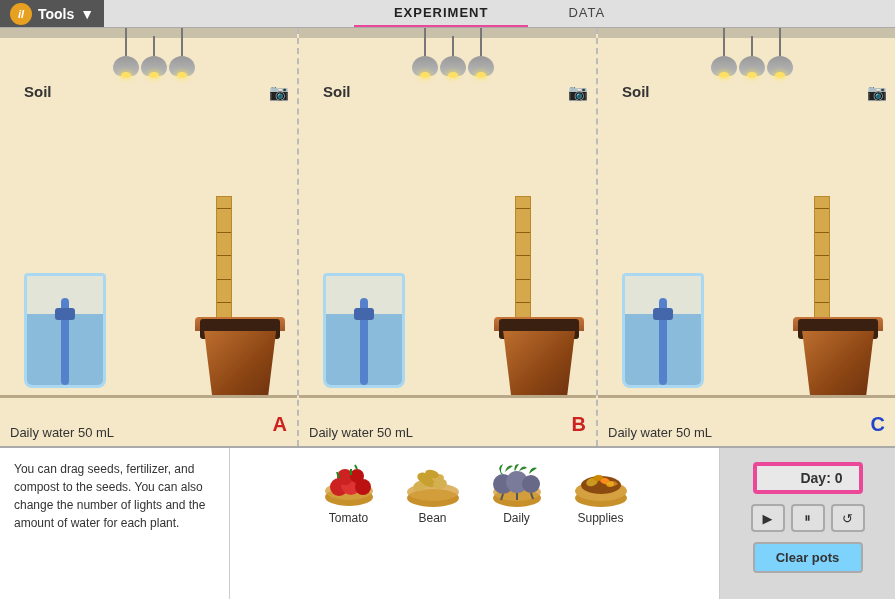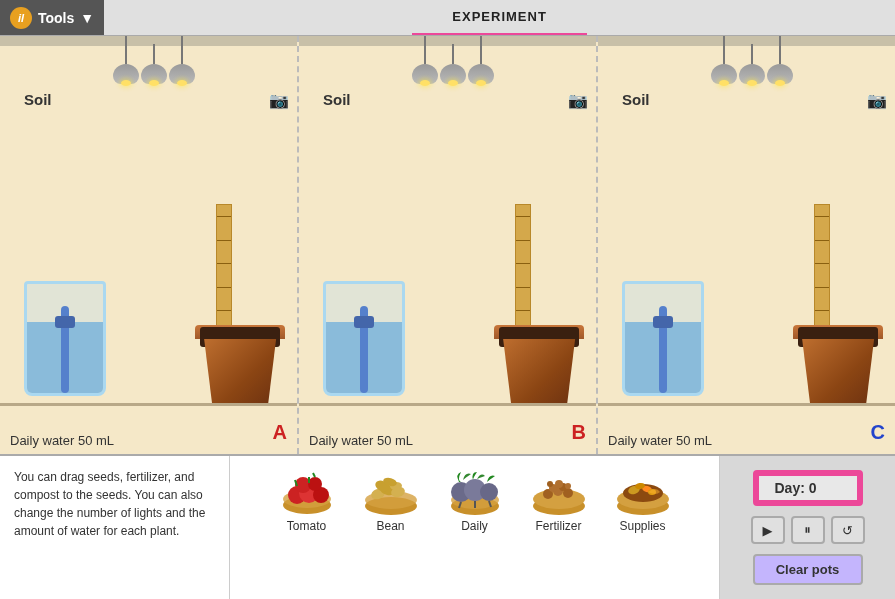--- a/index.html
+++ b/index.html
@@ -2,21 +2,21 @@
 <html><head>
   <meta charset="utf-8">
   <style>
     * { box-sizing: border-box; margin: 0; padding: 0; }
     body { width: 895px; height: 599px; overflow: hidden; font-family: Arial, sans-serif; background: #d0d0d0; }
 
     
     .header {
       display: flex;
       align-items: stretch;
-      height: 36px;
+      height: 28px;
       background: #e0e0e0;
       border-bottom: 1px solid #aaa;
     }
     .tools-btn {
       display: flex;
       align-items: center;
       background: #555;
       color: white;
       padding: 0 10px;
       font-size: 14px;
@@ -266,48 +266,48 @@
       width: 175px;
       padding: 14px;
       display: flex;
       flex-direction: column;
       align-items: center;
       gap: 10px;
       background: #d8d8d8;
     }
     .day-display {
       background: #e8e8e8;
-      border: 6px solid #ec4899;
+      border: 4px solid #ec4899;
       border-radius: 4px;
       padding: 4px 16px;
       font-size: 14px;
       font-weight: bold;
       color: #333;
       width: 110px;
-      text-align: left;
+      text-align: right;
     }
     .playback-controls {
       display: flex;
       gap: 6px;
       align-items: center;
     }
     .ctrl-btn {
       width: 34px; height: 28px;
       background: #e0e0e0;
       border: 2px solid #aaa;
       border-radius: 4px;
       display: flex;
       align-items: center;
       justify-content: center;
       cursor: pointer;
       font-size: 13px;
       color: #333;
     }
     .clear-btn {
-      background: #c4b5fd;
+      background: #7dd3fc;
       border: 2px solid #aaa;
       border-radius: 4px;
       padding: 6px 16px;
       font-size: 13px;
       font-weight: bold;
       cursor: pointer;
       color: #333;
       width: 110px;
       text-align: center;
     }
@@ -355,20 +355,23 @@
 
 <div class="header">
   <div class="tools-btn">
     <div class="tools-icon">il</div>
     <span>Tools</span>
     <span>▼</span>
   </div>
   <div class="tabs">
     <div class="tab active">
       <span>EXPERIMENT</span>
+    </div>
+    <div class="tab">
+      <span>DATA</span>
     </div>
   </div>
 </div>
 
 <div class="experiment-area">
 
   <div class="pot-section">
     <div class="ceiling"></div>
 
     <div class="lamp-assembly" style="left:52%; top:0;">
@@ -622,39 +625,20 @@
             <path d="M14,16 Q10,8 16,6 Q12,14 16,16" fill="#228820"></path>
             <path d="M18,14 Q20,6 26,8 Q20,12 18,14" fill="#338830"></path>
             <path d="M28,14 Q26,6 32,6 Q28,12 28,14" fill="#228820"></path>
             <path d="M32,13 Q36,6 40,10 Q34,12 32,13" fill="#338830"></path>
             <path d="M42,16 Q44,8 50,10 Q44,14 42,16" fill="#228820"></path>
           </svg>
         </div>
         <span>Daily</span>
       </div>
 
-      <div class="supply-item">
-        <div class="supply-icon">
-          <svg width="62" height="50" viewBox="0 0 62 50">
-
-            <ellipse cx="31" cy="40" rx="26" ry="9" fill="#c8902a"></ellipse>
-            <ellipse cx="31" cy="33" rx="26" ry="10" fill="#d4a040"></ellipse>
-
-            <circle cx="20" cy="28" r="5" fill="#a06020"></circle>
-            <circle cx="30" cy="25" r="5" fill="#b07030"></circle>
-            <circle cx="40" cy="27" r="5" fill="#a06020"></circle>
-            <circle cx="25" cy="22" r="4" fill="#b07030"></circle>
-            <circle cx="35" cy="21" r="4" fill="#a06020"></circle>
-            <circle cx="31" cy="18" r="4" fill="#b07030"></circle>
-            <circle cx="22" cy="18" r="3" fill="#a06020"></circle>
-            <circle cx="40" cy="20" r="3" fill="#b07030"></circle>
-          </svg>
-        </div>
-        <span>Fertilizer</span>
-      </div>
 
       <div class="supply-item">
         <div class="supply-icon">
           <svg width="62" height="50" viewBox="0 0 62 50">
 
             <ellipse cx="31" cy="40" rx="26" ry="9" fill="#c8902a"></ellipse>
             <ellipse cx="31" cy="33" rx="26" ry="10" fill="#d4a040"></ellipse>
 
             <ellipse cx="31" cy="27" rx="20" ry="9" fill="#8b4a10"></ellipse>
 

